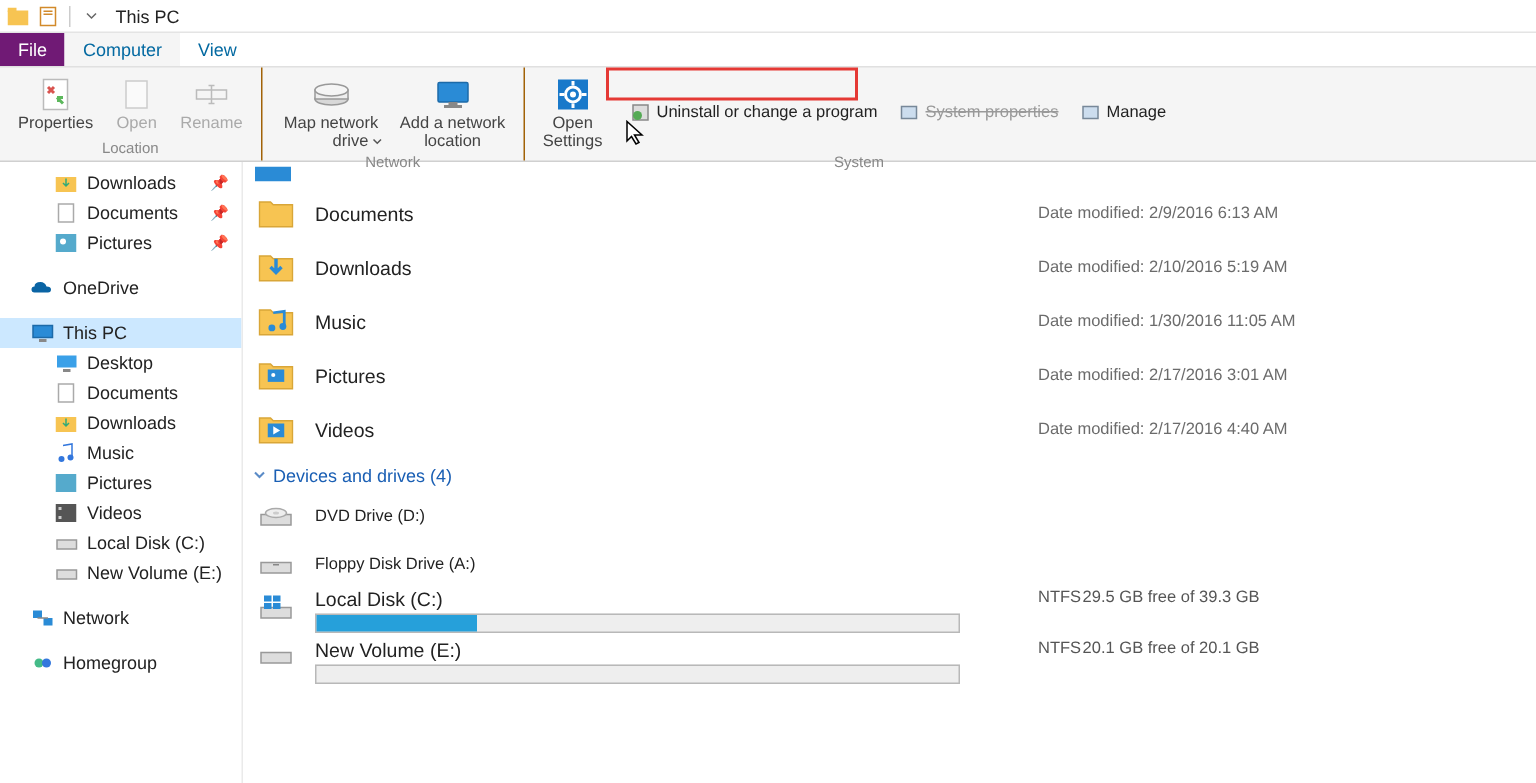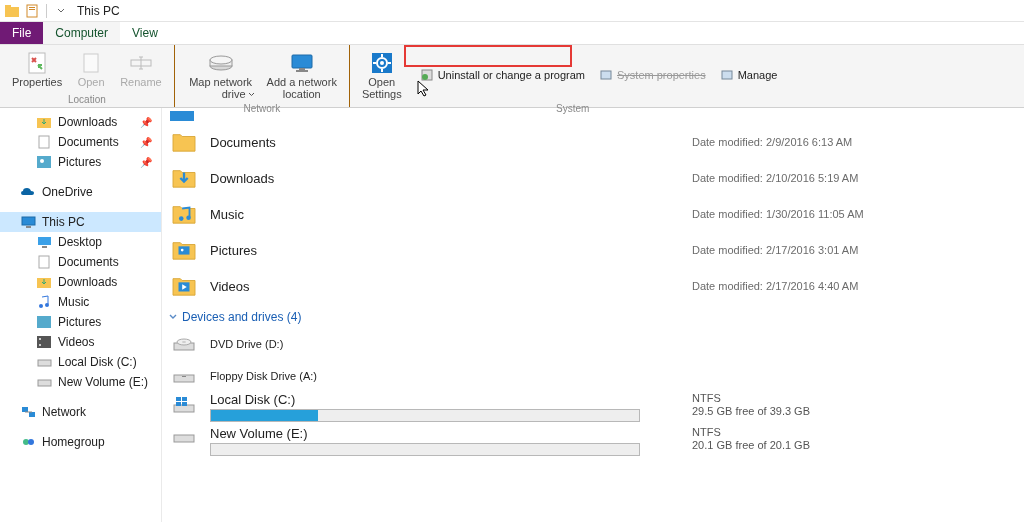--- a/index.html
+++ b/index.html
@@ -31,21 +31,21 @@
     height: 22px;
     display: flex;
     align-items: stretch;
     background: #fff;
   }
   .tab {
     padding: 0 12px;
     display: flex;
     align-items: center;
     font-size: 12px;
-    color: #14532d;
+    color: #0369a1;
     cursor: default;
   }
   .tab.file { background: #701a75; color: #fff; }
   .tab.active { background: #f5f5f5; }
   
   .ribbon {
     height: 64px;
     background: #f5f5f5;
     border-top: 1px solid #e0e0e0;
     border-bottom: 1px solid #d0d0d0;
@@ -178,21 +178,21 @@
     height: 13px;
     border: 1px solid #b8b8b8;
     background: #eee;
     position: relative;
   }
   .drive-bar .fill {
     position: absolute;
     top: 0; left: 0; bottom: 0;
     background: #26a0da;
   }
-  .drive-meta { font-size: 11px; color: #555; display:flex; flex-direction:column; gap:1px; }
+  .drive-meta { font-size: 11px; color: #555; display:flex; flex-direction:row; gap:1px; }
   .partial-row { height: 14px; display:flex; align-items:flex-end; overflow:hidden; }
   .partial-row .folder-ic { width:28px; }
 </style>
 </head>
 <body>
 
 <div class="titlebar">
   <div class="qat">
     <div class="qat-icon">
       <svg width="14" height="12" viewBox="0 0 14 12">

